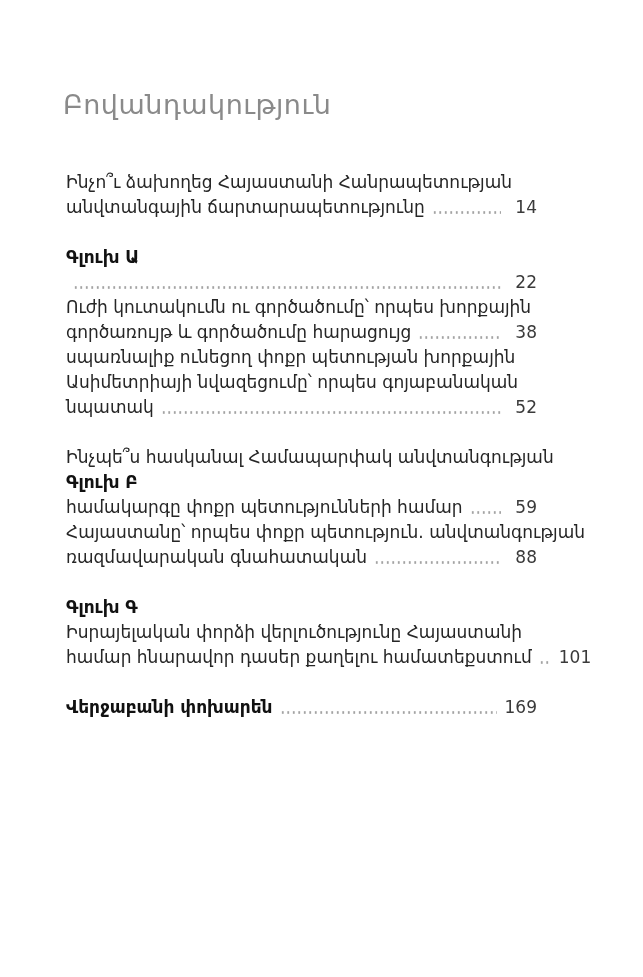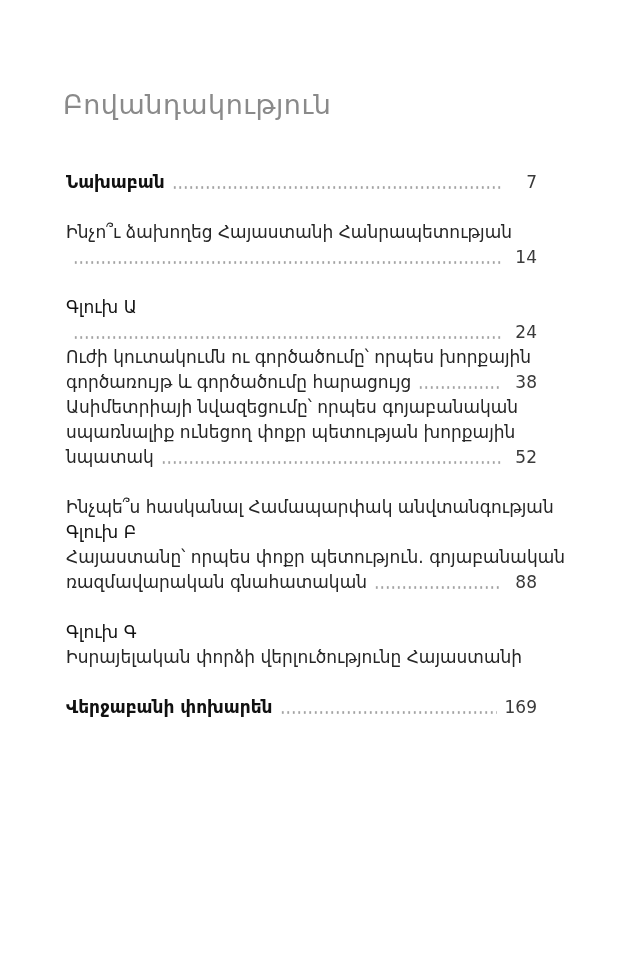--- a/index.html
+++ b/index.html
@@ -32,21 +32,21 @@
   }
   .block { margin-bottom: 25px; }
   .toc-line {
     display: flex;
     align-items: baseline;
     line-height: 25px;
     white-space: nowrap;
   }
   .toc-line .t { flex: 0 0 auto; }
   .bold .t { font-weight: 700; color: #111111; }
-  .heading .t { font-weight: 400; color: #111111; }
+  .heading .t { font-weight: 700; color: #111111; }
   .leader {
     flex: 1 1 auto;
     min-width: 12px;
     height: 5px;
     align-self: flex-end;
     margin: 0 8px 5px 7px;
     background-image: radial-gradient(circle, #a3a3a3 1.05px, rgba(0,0,0,0) 1.35px);
     background-size: 5.5px 5px;
     background-repeat: repeat-x;
     background-position: left bottom;
@@ -60,91 +60,95 @@
 </style>
 </head>
 <body>
 
 <div class="page">
 
   <h1 class="title">Բովանդակություն</h1>
 
   <div class="toc">
 
-    <section class="block">
-      <div class="toc-line bold">
-        <span class="t">Նախաբան</span>
-        <span class="leader"></span>
-        <span class="pageno">7</span>
-      </div>
-    </section>
 
     <section class="block">
       <div class="toc-line">
         <span class="t">Ինչո՞ւ ձախողեց Հայաստանի Հանրապետության</span>
       </div>
       <div class="toc-line">
+        <span class="t">անվտանգային ճարտարապետությունը</span>
         <span class="leader"></span>
         <span class="pageno">14</span>
       </div>
     </section>
 
     <section class="block">
       <div class="toc-line heading">
         <span class="t">Գլուխ Ա</span>
       </div>
       <div class="toc-line">
         <span class="leader"></span>
-        <span class="pageno">24</span>
+        <span class="pageno">22</span>
       </div>
       <div class="toc-line">
         <span class="t">Ուժի կուտակումն ու գործածումը՝ որպես խորքային</span>
       </div>
       <div class="toc-line">
         <span class="t">գործառույթ և գործածումը հարացույց</span>
         <span class="leader"></span>
         <span class="pageno">38</span>
       </div>
       <div class="toc-line">
-        <span class="t">Ասիմետրիայի նվազեցումը՝ որպես գոյաբանական</span>
+        <span class="t">սպառնալիք ունեցող փոքր պետության խորքային</span>
       </div>
       <div class="toc-line">
-        <span class="t">սպառնալիք ունեցող փոքր պետության խորքային</span>
+        <span class="t">Ասիմետրիայի նվազեցումը՝ որպես գոյաբանական</span>
       </div>
       <div class="toc-line">
         <span class="t">նպատակ</span>
         <span class="leader"></span>
         <span class="pageno">52</span>
       </div>
     </section>
 
     <section class="block">
       <div class="toc-line">
         <span class="t">Ինչպե՞ս հասկանալ Համապարփակ անվտանգության</span>
       </div>
       <div class="toc-line heading">
         <span class="t">Գլուխ Բ</span>
       </div>
       <div class="toc-line">
-        <span class="t">Հայաստանը՝ որպես փոքր պետություն. գոյաբանական</span>
+        <span class="t">համակարգը փոքր պետությունների համար</span>
+        <span class="leader"></span>
+        <span class="pageno">59</span>
+      </div>
+      <div class="toc-line">
+        <span class="t">Հայաստանը՝ որպես փոքր պետություն. անվտանգության</span>
       </div>
       <div class="toc-line">
         <span class="t">ռազմավարական գնահատական</span>
         <span class="leader"></span>
         <span class="pageno">88</span>
       </div>
     </section>
 
     <section class="block">
       <div class="toc-line heading">
         <span class="t">Գլուխ Գ</span>
       </div>
       <div class="toc-line">
         <span class="t">Իսրայելական փորձի վերլուծությունը Հայաստանի</span>
       </div>
+      <div class="toc-line">
+        <span class="t">համար հնարավոր դասեր քաղելու համատեքստում</span>
+        <span class="leader"></span>
+        <span class="pageno">101</span>
+      </div>
     </section>
 
     <section class="block">
       <div class="toc-line bold">
         <span class="t">Վերջաբանի փոխարեն</span>
         <span class="leader"></span>
         <span class="pageno">169</span>
       </div>
     </section>
 

